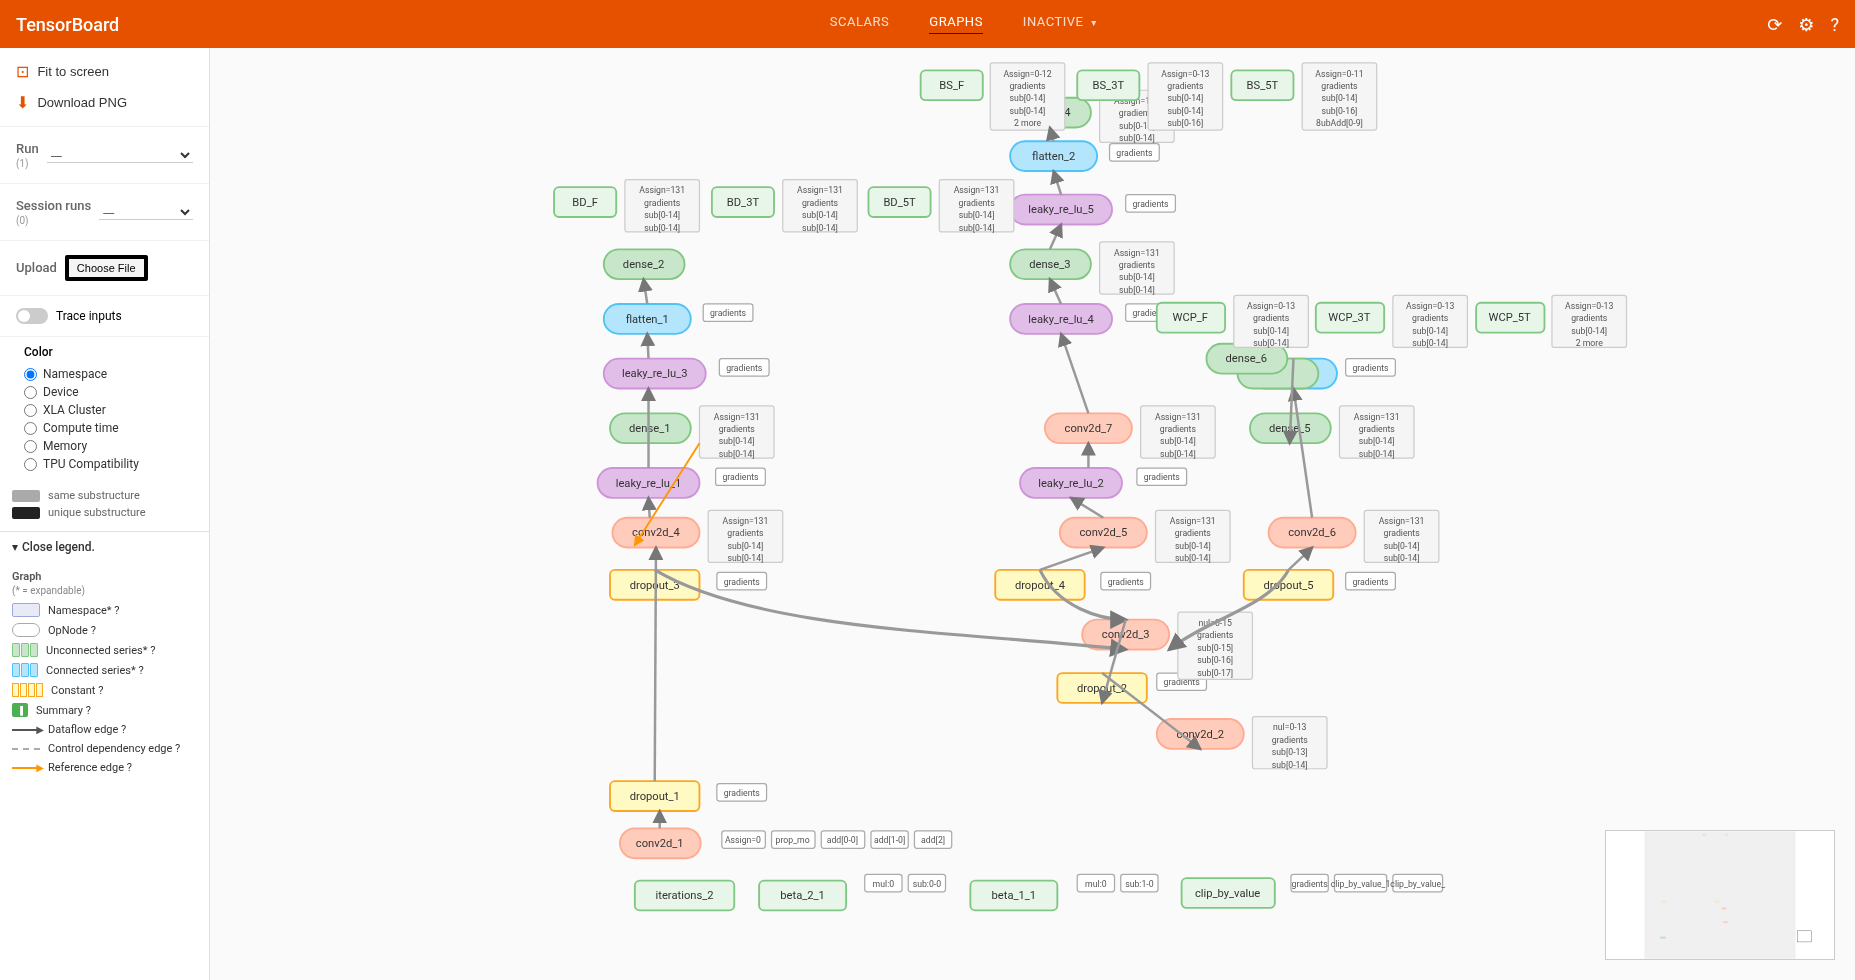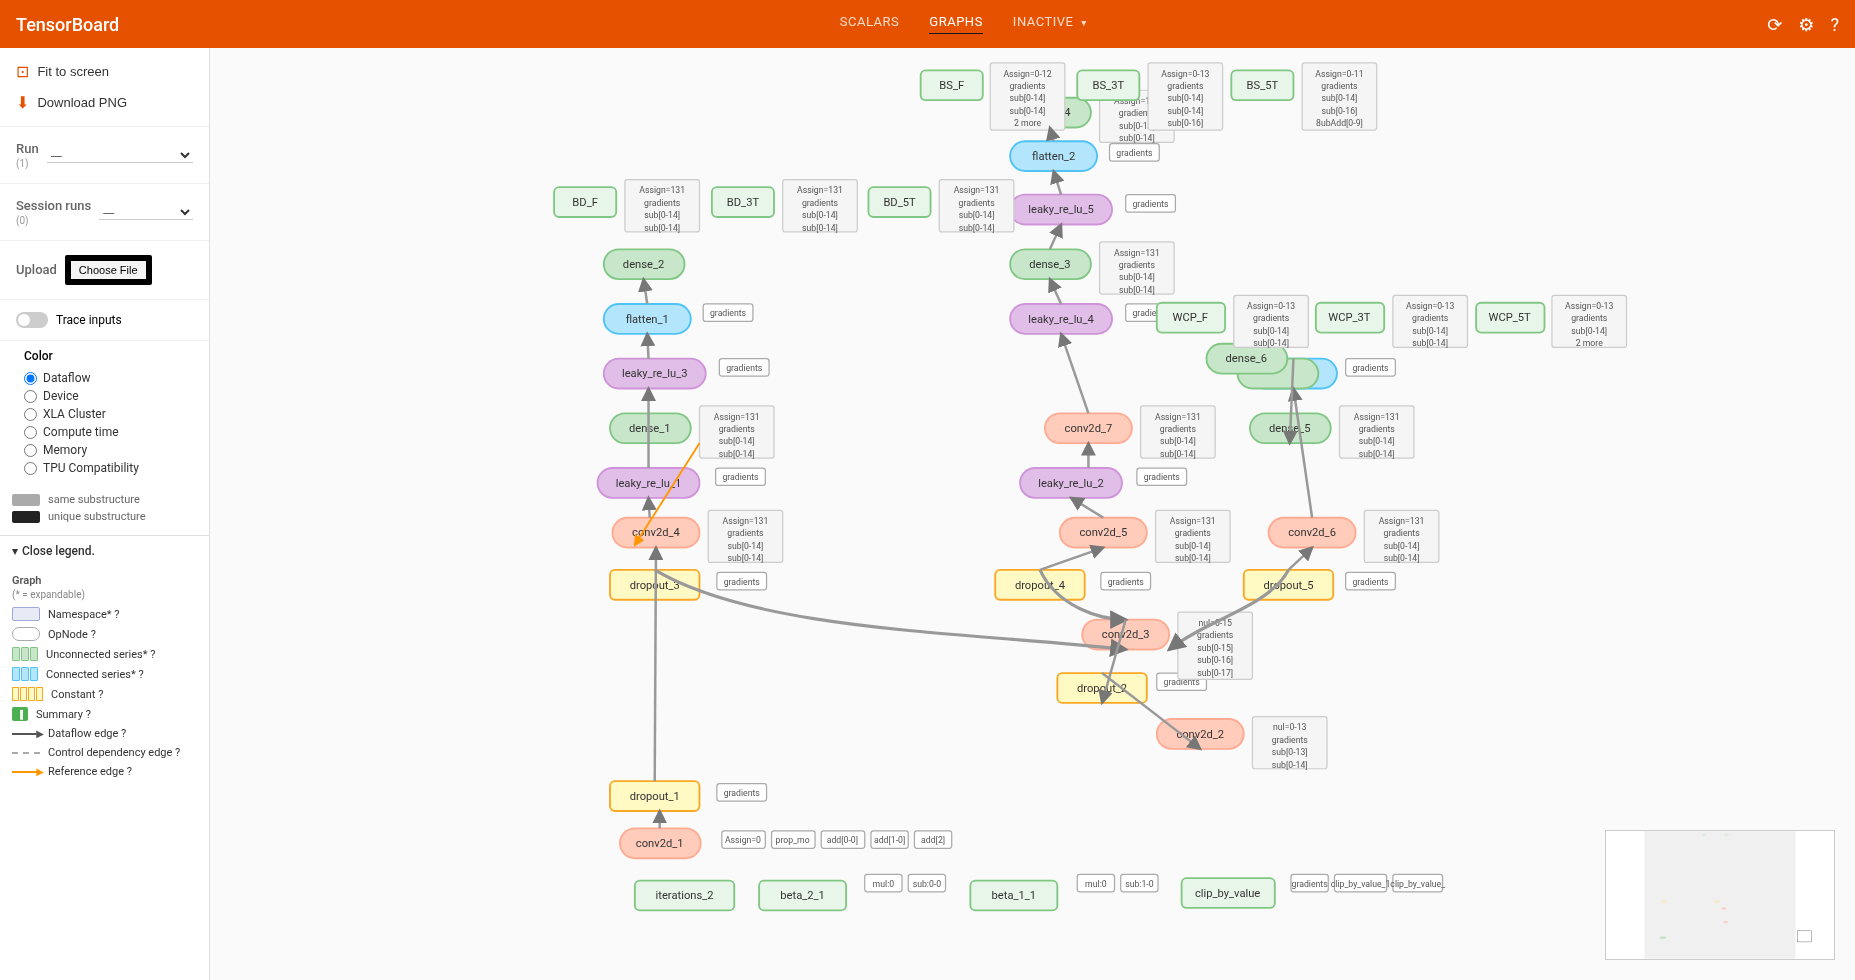--- a/index.html
+++ b/index.html
@@ -17,21 +17,21 @@
       top: 0; left: 0; right: 0;
       z-index: 100;
     }
     #topbar .brand {
       font-size: 18px;
       font-weight: 500;
       margin-right: 40px;
     }
     #topbar .nav-items {
       display: flex;
-      gap: 30px;
+      gap: 40px;
       flex: 1;
       justify-content: center;
     }
     #topbar .nav-item {
       color: rgba(255,255,255,0.8);
       text-decoration: none;
       font-size: 13px;
       letter-spacing: 0.5px;
       cursor: pointer;
       padding-bottom: 4px;
@@ -121,21 +121,21 @@
       outline: none;
     }
 
     .upload-row {
       display: flex;
       align-items: center;
       gap: 8px;
       padding: 6px 4px;
     }
     .choose-file-btn {
-      border: 6px solid #000000;
+      border: 4px solid #000000;
       border-radius: 2px;
       padding: 3px 8px;
       font-size: 11px;
       cursor: pointer;
       background: #f5f5f5;
     }
 
     .toggle-row {
       display: flex;
       align-items: center;
@@ -419,21 +419,21 @@
           <div class="toggle-slider"></div>
         </label>
         <span>Trace inputs</span>
       </div>
     </div>
 
     <div class="color-section">
       <div class="color-title">Color</div>
       <div class="radio-row">
         <input type="radio" name="color" id="c-structure" checked="" style="">
-        <label for="c-structure">Dataflow</label>
+        <label for="c-structure">Namespace</label>
       </div>
       <div class="radio-row">
         <input type="radio" name="color" id="c-device" style="">
         <label for="c-device">Device</label>
       </div>
       <div class="radio-row">
         <input type="radio" name="color" id="c-xla" style="">
         <label for="c-xla">XLA Cluster</label>
       </div>
       <div class="radio-row">

